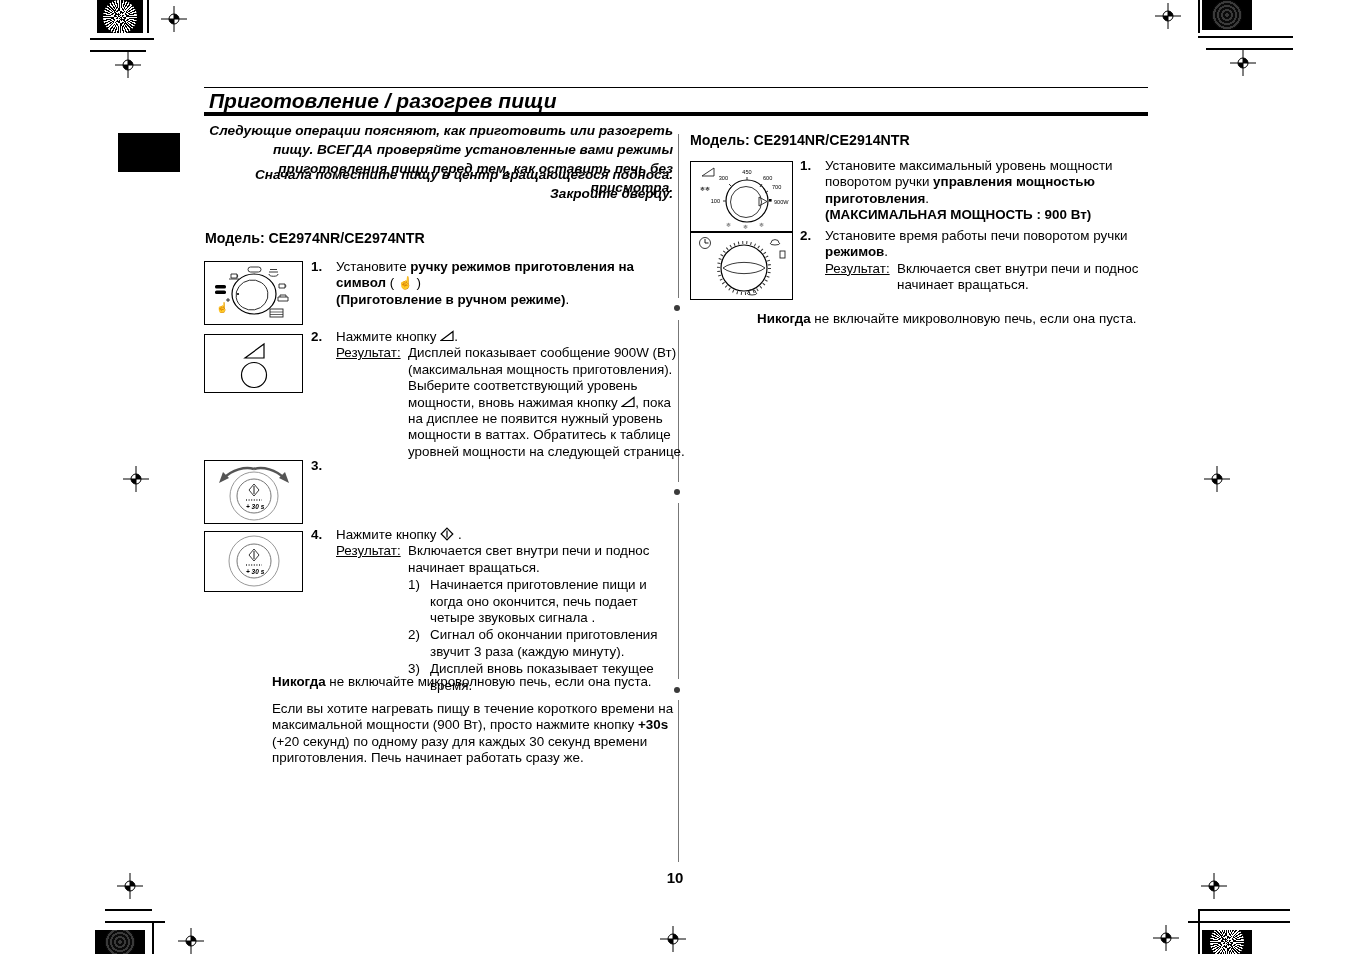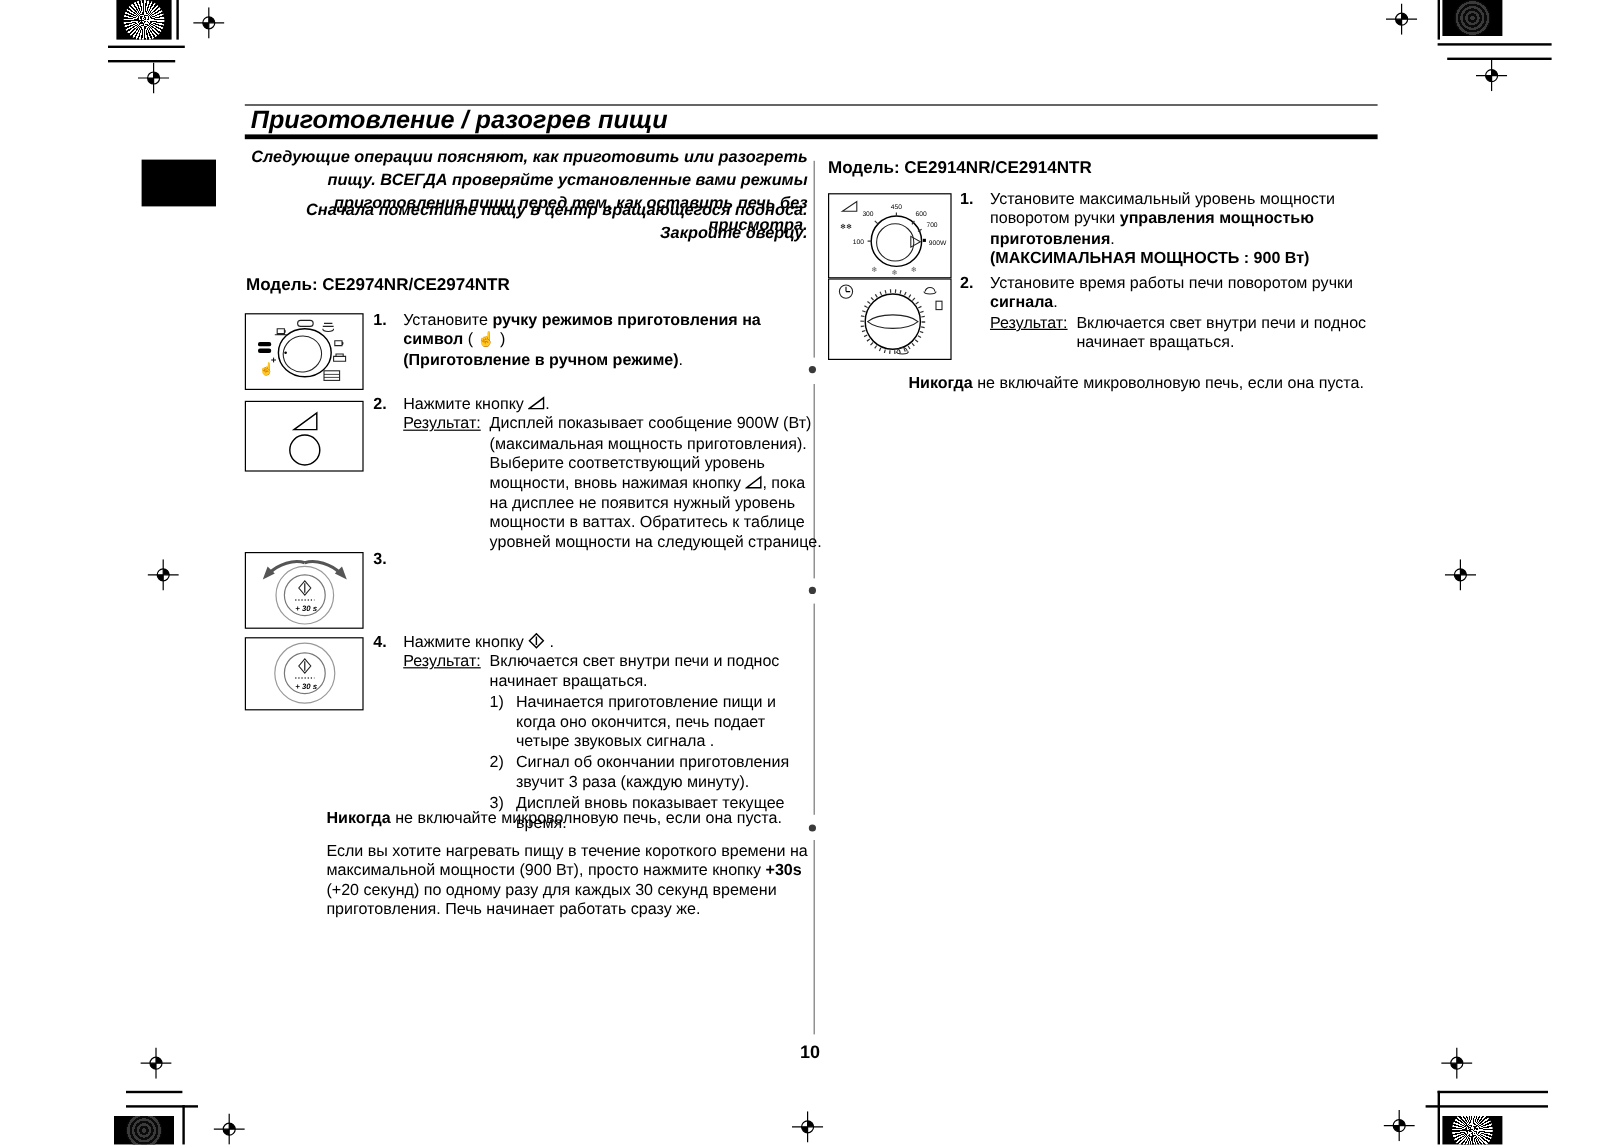--- a/index.html
+++ b/index.html
@@ -350,21 +350,21 @@
     <div style="width:340px;">
       <span>Установите максимальный уровень мощности поворотом ручки </span><span class="bold">управления мощностью приготовления</span><span>.</span><br>
       <span class="bold">(МАКСИМАЛЬНАЯ МОЩНОСТЬ : 900 Вт)</span>
     </div>
   </div>
 
   <div class="step body-text abs" style="left:800px;top:228px;width:380px;">
     <span class="step-num">2.</span>
     <div>
       <div>
-        <span>Установите время работы печи поворотом ручки </span><span class="bold">сигнала</span><span>.</span>
+        <span>Установите время работы печи поворотом ручки </span><span class="bold">режимов</span><span>.</span>
       </div>
       <div class="result-row">
         <span class="result-label">Результат:</span>
         <div class="result-body rt">Включается свет внутри печи и поднос начинает вращаться.</div>
       </div>
     </div>
   </div>
 
   <p class="abs body-text" style="left:757px;top:311px;width:420px;margin:0;">
     <span class="bold">Никогда</span><span> не включайте микроволновую печь, если она пуста.</span>

